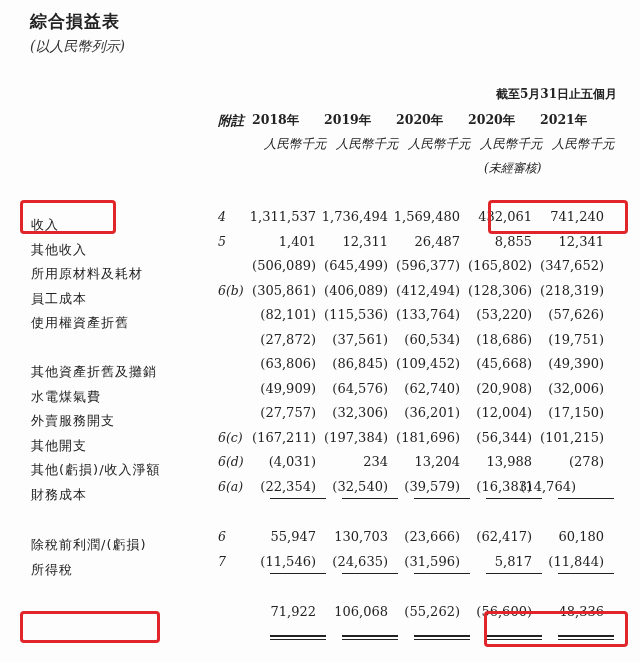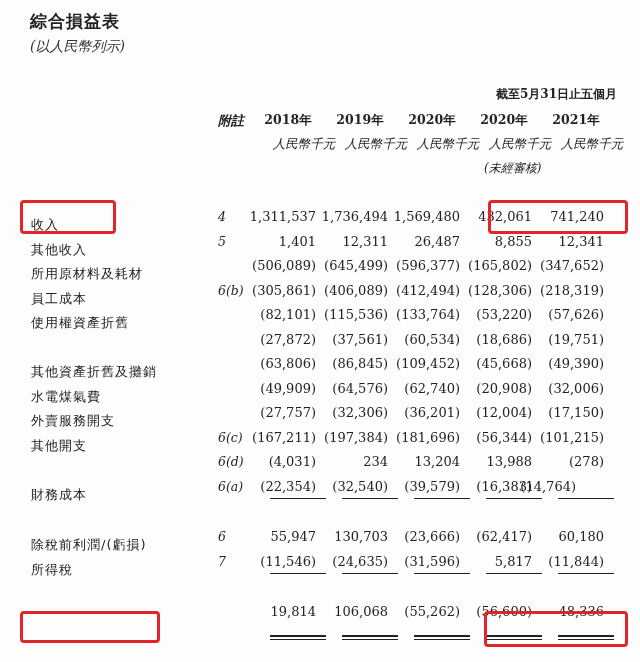--- a/index.html
+++ b/index.html
@@ -3,21 +3,21 @@
 <meta charset="utf-8">
 <style>
   html, body { margin: 0; padding: 0; background: #fdfdfd; }
   body { width: 640px; height: 662px; position: relative; overflow: hidden;
          font-family: "DejaVu Serif", "Liberation Serif", serif; color: #222; }
   .title { position: absolute; left: 30px; top: 10px; font-family: "DejaVu Sans", sans-serif;
            font-size: 17px; font-weight: bold; letter-spacing: 1px; color: #222; }
   .subtitle { position: absolute; left: 30px; top: 38px; font-size: 14px; font-style: italic; color: #333; }
   .period-header { position: absolute; left: 496px; top: 86px; font-size: 12px; font-weight: bold; }
   .hdr-note { position: absolute; left: 218px; top: 112px; font-size: 13px; font-style: italic; font-weight: bold; }
-  .col-hdr { position: absolute; width: 72px; text-align: center; }
+  .col-hdr { position: absolute; width: 72px; text-align: left; }
   .col-year { top: 112px; font-size: 12.5px; font-weight: bold; }
   .col-unit { top: 136px; font-size: 12.5px; font-style: italic; }
   .col-unaudited { position: absolute; left: 484px; top: 160px; font-size: 12px; font-style: italic; }
   .row { position: absolute; left: 0; width: 640px; height: 24px; }
   .row .label { position: absolute; left: 31px; top: 3px; font-family: "DejaVu Sans", sans-serif; font-size: 13px; letter-spacing: 1px; margin-top: 8px; }
   .row .note { position: absolute; left: 218px; width: 40px; top: 4px; font-size: 12.5px; font-style: italic; text-align: left; }
   .row .val { position: absolute; top: 4px; font-size: 13px; text-align: right; width: 90px; }
   .uline { position: absolute; height: 1px; background: #222; width: 56px; }
   .dline { position: absolute; height: 5px; width: 56px; border-top: 2px solid #222; border-bottom: 1px solid #222; box-sizing: border-box; }
   .hl { position: absolute; border: 3px solid #e0262a; border-radius: 4px; box-sizing: border-box; }
@@ -128,20 +128,21 @@
       <div class="row" style="top: 426px;">
         <span class="label">其他開支</span>
         <span class="note">6(c)</span>
         <span class="val" style="left:226px">(167,211)</span>
         <span class="val" style="left:298px">(197,384)</span>
         <span class="val" style="left:370px">(181,696)</span>
         <span class="val" style="left:442px">(56,344)</span>
         <span class="val" style="left:514px">(101,215)</span>
       </div>
       <div class="row" style="top: 450px;">
+        <span class="label">其他(虧損)/收入淨額</span>
         <span class="note">6(d)</span>
         <span class="val" style="left:226px">(4,031)</span>
         <span class="val" style="left:298px">234</span>
         <span class="val" style="left:370px">13,204</span>
         <span class="val" style="left:442px">13,988</span>
         <span class="val" style="left:514px">(278)</span>
       </div>
       <div class="row" style="top: 475px;">
         <span class="label">財務成本</span>
         <span class="note">6(a)</span>
@@ -164,21 +165,21 @@
         <span class="label">所得稅</span>
         <span class="note">7</span>
         <span class="val" style="left:226px">(11,546)</span>
         <span class="val" style="left:298px">(24,635)</span>
         <span class="val" style="left:370px">(31,596)</span>
         <span class="val" style="left:442px">5,817</span>
         <span class="val" style="left:514px">(11,844)</span>
       </div>
       <div class="row" style="top: 600px;">
         <span class="note"></span>
-        <span class="val" style="left:226px">19,814</span>
+        <span class="val" style="left:226px">71,922</span>
         <span class="val" style="left:298px">106,068</span>
         <span class="val" style="left:370px">(55,262)</span>
         <span class="val" style="left:442px">(56,600)</span>
         <span class="val" style="left:514px">48,336</span>
       </div>
       <div class="uline" style="left: 270px; top: 498px;"></div>
       <div class="uline" style="left: 342px; top: 498px;"></div>
       <div class="uline" style="left: 414px; top: 498px;"></div>
       <div class="uline" style="left: 486px; top: 498px;"></div>
       <div class="uline" style="left: 558px; top: 498px;"></div>

